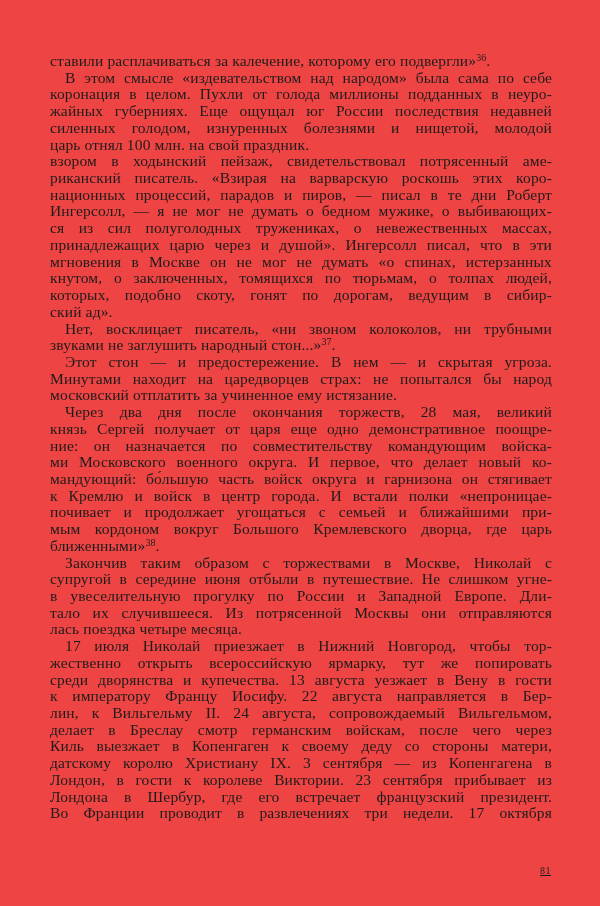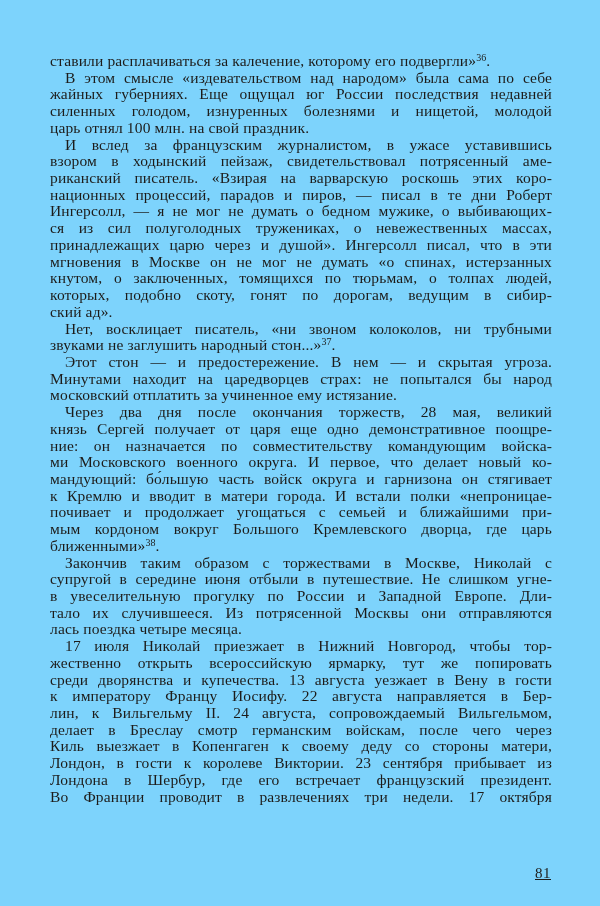--- a/index.html
+++ b/index.html
@@ -4,21 +4,21 @@
 <style>
   html, body {
     margin: 0;
     padding: 0;
     background: #fdfdfc;
   }
   .page {
     position: relative;
     width: 600px;
     height: 906px;
-    background: #7dd3fc;
+    background: #ef4444;
     overflow: hidden;
     font-family: "Liberation Serif", "DejaVu Serif", serif;
     color: #1d1c1a;
   }
   .textblock {
     position: absolute;
     left: 50px;
     top: 53px;
     width: 502px;
   }
@@ -45,71 +45,72 @@
     line-height: 0;
     vertical-align: baseline;
     position: relative;
     top: -5px;
     letter-spacing: 0;
   }
   .pagenum {
     position: absolute;
     top: 865px;
     right: 49px;
-    font-size: 15px;
+    font-size: 10px;
     letter-spacing: 0.5px;
     color: #1d1c1a;
     text-decoration: underline;
   }
 </style>
 </head>
 <body>
 
 <div class="page">
   <div class="textblock">
       <div class="line end">ставили расплачиваться за калечение, которому его подвергли»<sup>36</sup>.</div>
       <div class="line just indent">В этом смысле «издевательством над народом» была сама по себе</div>
+      <div class="line just">коронация в целом. Пухли от голода миллионы подданных в неуро-</div>
       <div class="line just">жайных губерниях. Еще ощущал юг России последствия недавней</div>
       <div class="line just">силенных голодом, изнуренных болезнями и нищетой, молодой</div>
       <div class="line end">царь отнял 100 млн. на свой праздник.</div>
-      <div class="line just indent">И вслед за французским журналистом, в ужасе уставившись</div>
       <div class="line just">взором в ходынский пейзаж, свидетельствовал потрясенный аме-</div>
       <div class="line just">риканский писатель. «Взирая на варварскую роскошь этих коро-</div>
       <div class="line just">национных процессий, парадов и пиров, — писал в те дни Роберт</div>
       <div class="line just">Ингерсолл, — я не мог не думать о бедном мужике, о выбивающих-</div>
       <div class="line just">ся из сил полуголодных тружениках, о невежественных массах,</div>
       <div class="line just">принадлежащих царю через и душой». Ингерсолл писал, что в эти</div>
       <div class="line just">мгновения в Москве он не мог не думать «о спинах, истерзанных</div>
       <div class="line just">кнутом, о заключенных, томящихся по тюрьмам, о толпах людей,</div>
       <div class="line just">которых, подобно скоту, гонят по дорогам, ведущим в сибир-</div>
       <div class="line end">ский ад».</div>
       <div class="line just indent">Нет, восклицает писатель, «ни звоном колоколов, ни трубными</div>
       <div class="line end">звуками не заглушить народный стон...»<sup>37</sup>.</div>
       <div class="line just indent">Этот стон — и предостережение. В нем — и скрытая угроза.</div>
       <div class="line just">Минутами находит на царедворцев страх: не попытался бы народ</div>
       <div class="line end">московский отплатить за учиненное ему истязание.</div>
       <div class="line just indent">Через два дня после окончания торжеств, 28 мая, великий</div>
       <div class="line just">князь Сергей получает от царя еще одно демонстративное поощре-</div>
       <div class="line just">ние: он назначается по совместительству командующим войска-</div>
       <div class="line just">ми Московского военного округа. И первое, что делает новый ко-</div>
       <div class="line just">мандующий: бо́льшую часть войск округа и гарнизона он стягивает</div>
-      <div class="line just">к Кремлю и вводит в матери города. И встали полки «непроницае-</div>
+      <div class="line just">к Кремлю и войск в центр города. И встали полки «непроницае-</div>
       <div class="line just">почивает и продолжает угощаться с семьей и ближайшими при-</div>
       <div class="line just">мым кордоном вокруг Большого Кремлевского дворца, где царь</div>
       <div class="line end">ближенными»<sup>38</sup>.</div>
       <div class="line just indent">Закончив таким образом с торжествами в Москве, Николай с</div>
       <div class="line just">супругой в середине июня отбыли в путешествие. Не слишком угне-</div>
       <div class="line just">в увеселительную прогулку по России и Западной Европе. Дли-</div>
       <div class="line just">тало их случившееся. Из потрясенной Москвы они отправляются</div>
       <div class="line end">лась поездка четыре месяца.</div>
       <div class="line just indent">17 июля Николай приезжает в Нижний Новгород, чтобы тор-</div>
       <div class="line just">жественно открыть всероссийскую ярмарку, тут же попировать</div>
       <div class="line just">среди дворянства и купечества. 13 августа уезжает в Вену в гости</div>
       <div class="line just">к императору Францу Иосифу. 22 августа направляется в Бер-</div>
       <div class="line just">лин, к Вильгельму II. 24 августа, сопровождаемый Вильгельмом,</div>
       <div class="line just">делает в Бреслау смотр германским войскам, после чего через</div>
       <div class="line just">Киль выезжает в Копенгаген к своему деду со стороны матери,</div>
+      <div class="line just">датскому королю Христиану IX. 3 сентября — из Копенгагена в</div>
       <div class="line just">Лондон, в гости к королеве Виктории. 23 сентября прибывает из</div>
       <div class="line just">Лондона в Шербур, где его встречает французский президент.</div>
       <div class="line just">Во Франции проводит в развлечениях три недели. 17 октября</div>
     </div>
   <div class="pagenum">81</div>
 </div>
 
 </body></html>

